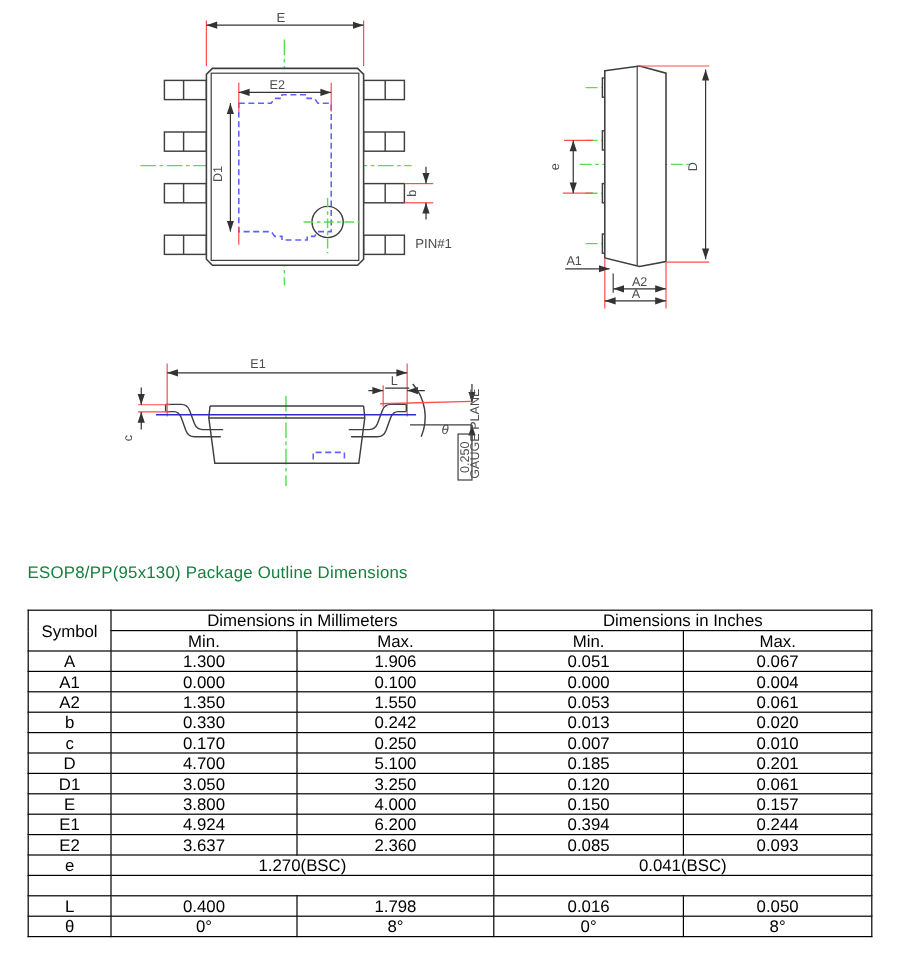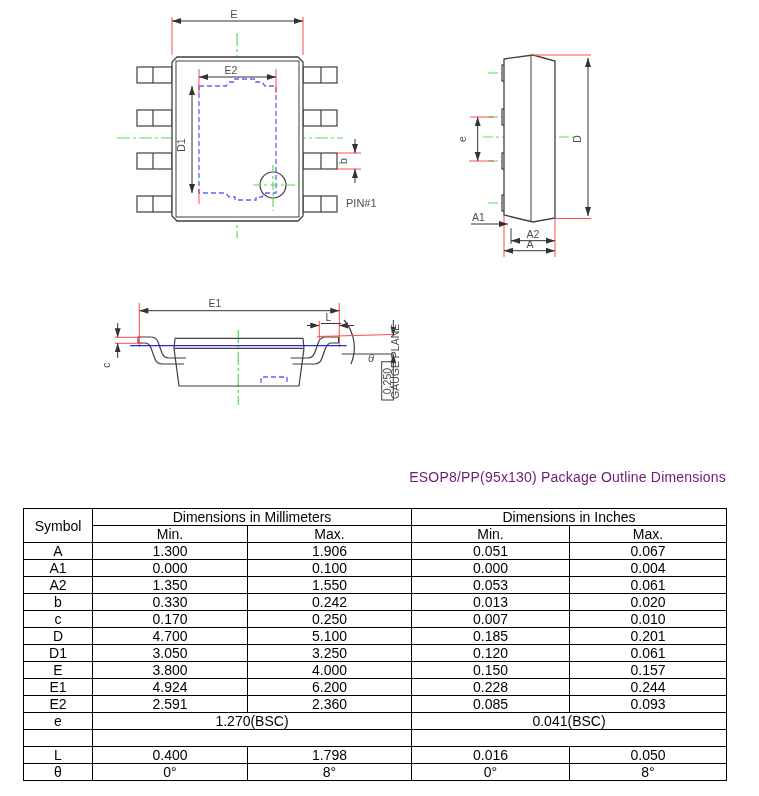--- a/index.html
+++ b/index.html
@@ -1,21 +1,21 @@
 <!DOCTYPE html>
 <html><head>
 <meta charset="utf-8">
 <style>
   html,body{margin:0;padding:0;background:#ffffff;}
   body{width:759px;height:796px;position:relative;font-family:"Liberation Sans",sans-serif;overflow:hidden;}
   .stage{position:absolute;left:0;top:0;width:759px;height:796px;}
   svg text{font-family:"Liberation Sans",sans-serif;}
   .dwg{position:absolute;}
-  .page-title{position:absolute;left:23px;top:469px;width:703px;text-align:right;
-              font-size:14px;color:#701a75;letter-spacing:0.2px;}
+  .page-title{position:absolute;left:23px;top:469px;width:703px;text-align:left;
+              font-size:14px;color:#15803d;letter-spacing:0.2px;}
   table.dims{position:absolute;left:23px;top:508px;width:703px;border-collapse:collapse;
              table-layout:fixed;font-size:14px;color:#000;}
   table.dims th,table.dims td{border:1px solid #000;text-align:center;vertical-align:middle;
              height:16px;line-height:16px;padding:0;font-weight:normal;overflow:hidden;white-space:nowrap;}
 </style>
 </head>
 <body>
 
 <div class="stage">
 
@@ -266,26 +266,26 @@
           <td>E</td>
           <td>3.800</td>
           <td>4.000</td>
           <td>0.150</td>
           <td>0.157</td>
         </tr>
         <tr>
           <td>E1</td>
           <td>4.924</td>
           <td>6.200</td>
-          <td>0.228</td>
+          <td>0.394</td>
           <td>0.244</td>
         </tr>
         <tr>
           <td>E2</td>
-          <td>2.591</td>
+          <td>3.637</td>
           <td>2.360</td>
           <td>0.085</td>
           <td>0.093</td>
         </tr>
         <tr>
           <td>e</td>
           <td colspan="2">1.270(BSC)</td>
           <td colspan="2">0.041(BSC)</td>
         </tr>
         <tr>

